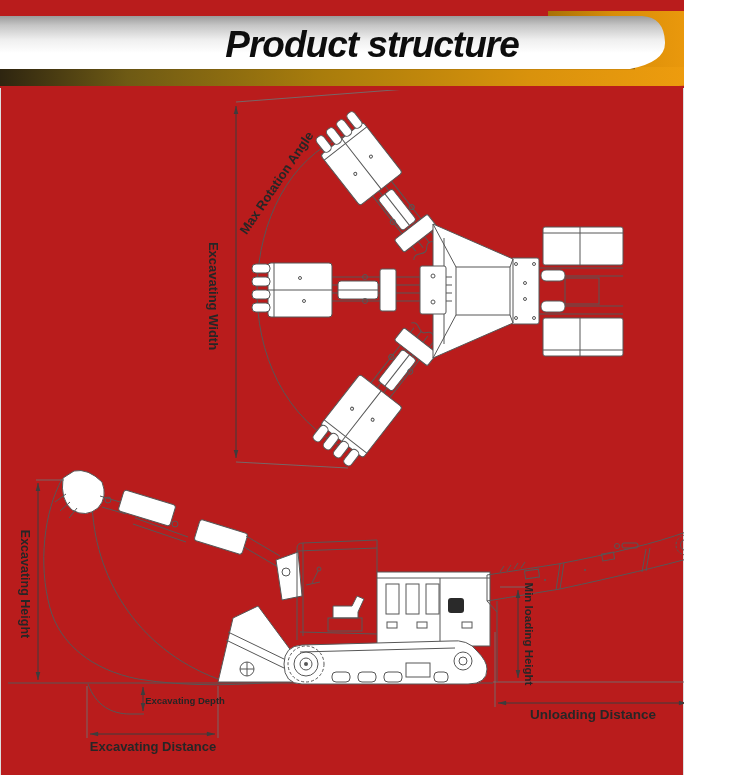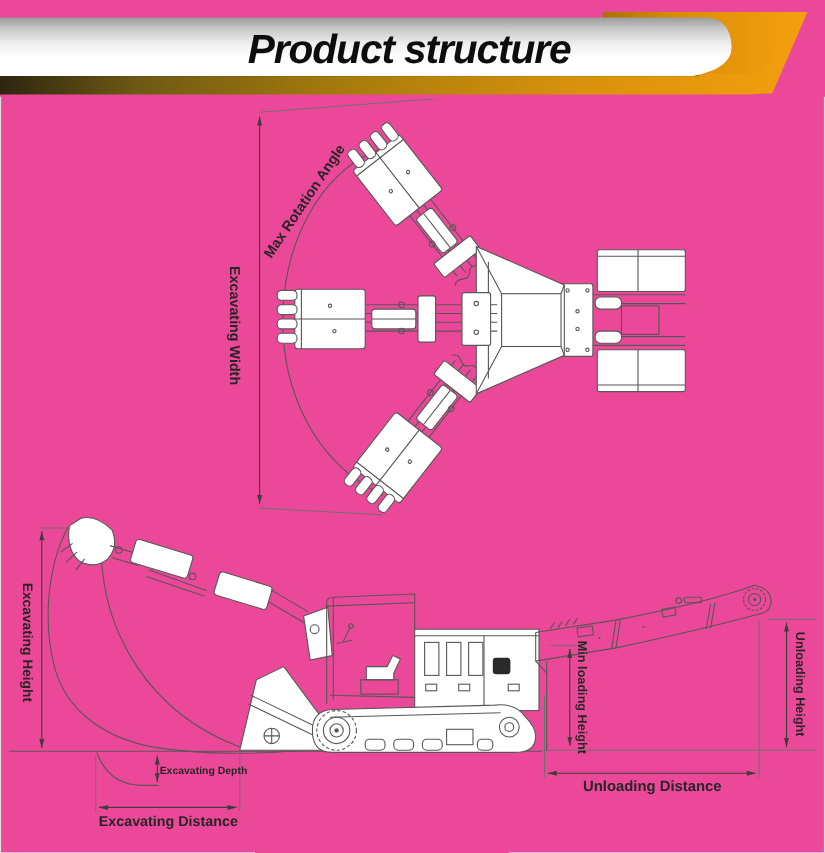--- a/index.html
+++ b/index.html
@@ -1,17 +1,17 @@
 <!DOCTYPE html>
 <html><head>
 <meta charset="utf-8">
 <style>
   html,body{margin:0;padding:0;background:#ffffff;}
   .page{
-    position:relative;width:750px;height:775px;background:#ec4899;
+    position:relative;width:684px;height:775px;background:#b91c1c;
     overflow:hidden;font-family:"Liberation Sans",sans-serif;
   }
   .edge{position:absolute;top:88px;bottom:0;width:1px;background:#dedede;}
   .edge.left{left:0;} .edge.right{right:0;}
   .header-svg{position:absolute;top:0;left:0;}
   .diagram-svg{position:absolute;top:90px;left:0;}
   svg text{font-family:"Liberation Sans",sans-serif;}
   .lbl{fill:#262626;font-weight:bold;}
   .draw{stroke:#575757;fill:none;stroke-width:1;}
   .drawf{stroke:#575757;fill:#ffffff;stroke-width:1;}

